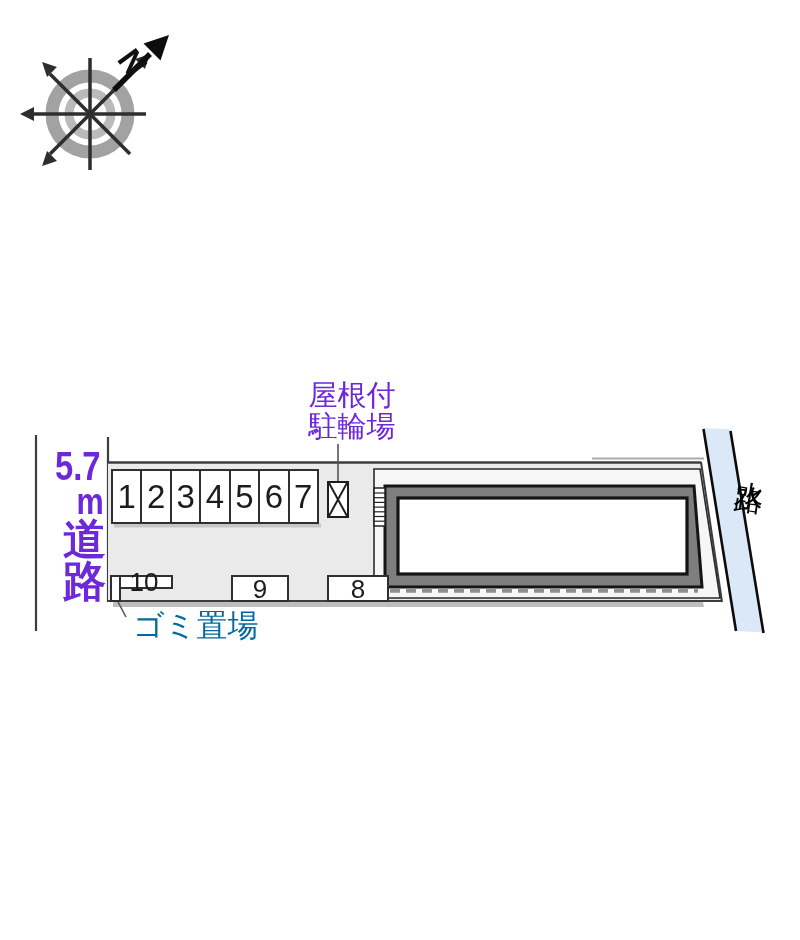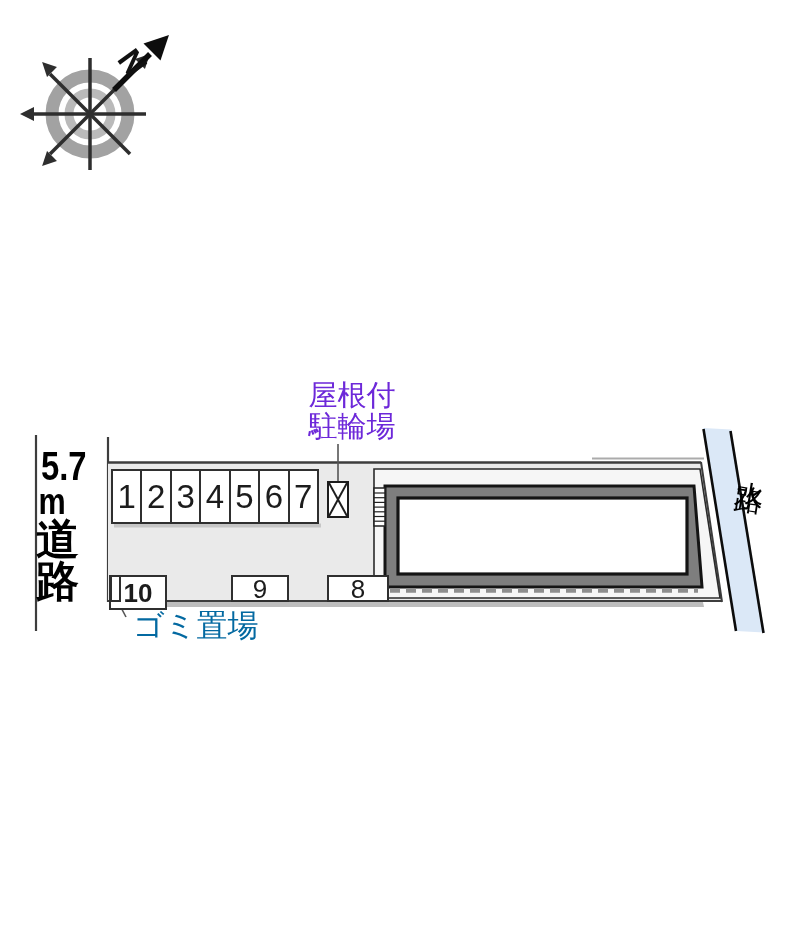--- a/index.html
+++ b/index.html
@@ -20,32 +20,32 @@
   }
   .stall:last-child{border-right:none;}
   
   .bike-box{left:327px;top:481px;width:22px;height:37px;background:#fff;border:2px solid #1d1d1d;}
   .bike-box svg{display:block;width:100%;height:100%;}
   
   .bbox{
     background:#fff;border:2px solid #2f2f2f;display:flex;align-items:center;justify-content:center;
     font-size:26px;color:#1c1c1c;line-height:1;
   }
-  .b10{left:109px;top:575px;width:58px;height:35px;font-weight:bold;}
+  .b10{left:115px;top:575px;width:58px;height:14px;}
   .b9{left:231px;top:575px;width:58px;height:27px;}
   .b8{left:327px;top:575px;width:62px;height:27px;}
   .gbox{left:110px;top:575px;width:11px;height:27px;background:#fff;border:2px solid #2f2f2f;}
   
   .bike-label{
     left:290px;top:380px;width:124px;text-align:center;color:#6d28d9;
     font-size:29px;line-height:31px;
   }
   .road-label{
-    left:36px;top:446px;width:70px;display:flex;flex-direction:column;align-items:flex-start;
-    color:#000000;font-weight:bold;
+    left:36px;top:446px;width:70px;display:flex;flex-direction:column;align-items:flex-end;
+    color:#6d28d9;font-weight:bold;
   }
   .road-label .num{font-size:40px;line-height:40px;transform:scaleX(.82);}
   .road-label .unit{font-size:36px;line-height:32px;transform:scaleX(.85);}
   .road-label .kanji{font-size:43px;line-height:42px;}
   .water-label{
     left:736px;top:456px;color:#000;font-size:29px;letter-spacing:4px;
     writing-mode:vertical-rl;transform:rotate(9deg);transform-origin:top left;
   }
   .garbage-label{left:133px;top:610px;font-size:31px;color:#0369a1;line-height:1;}
 </style>

